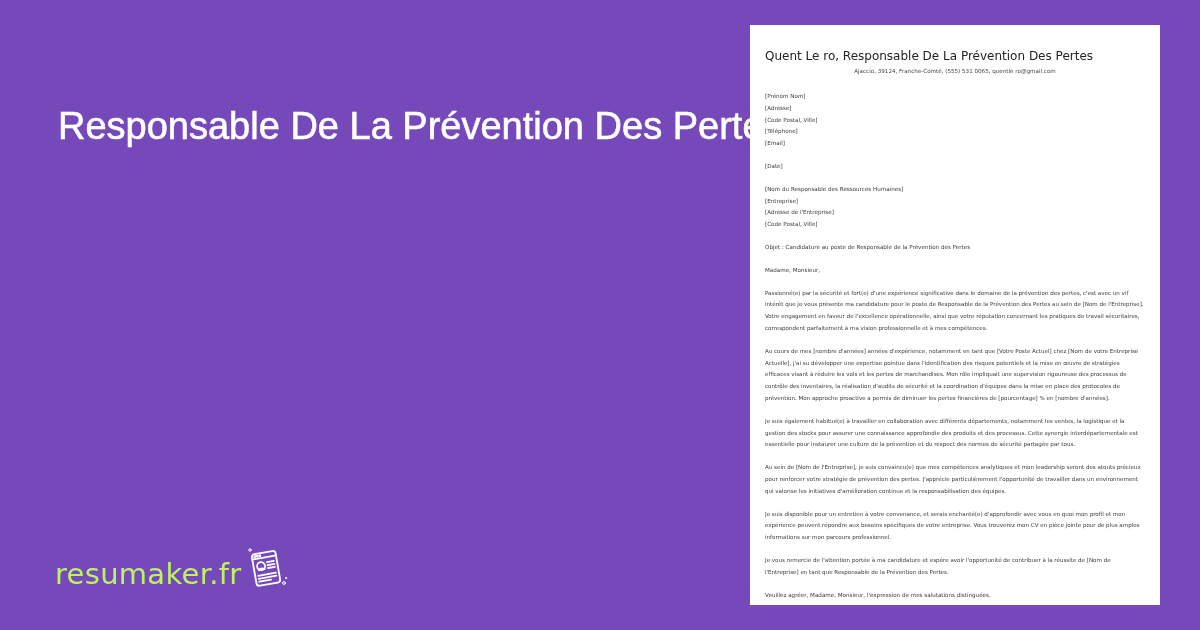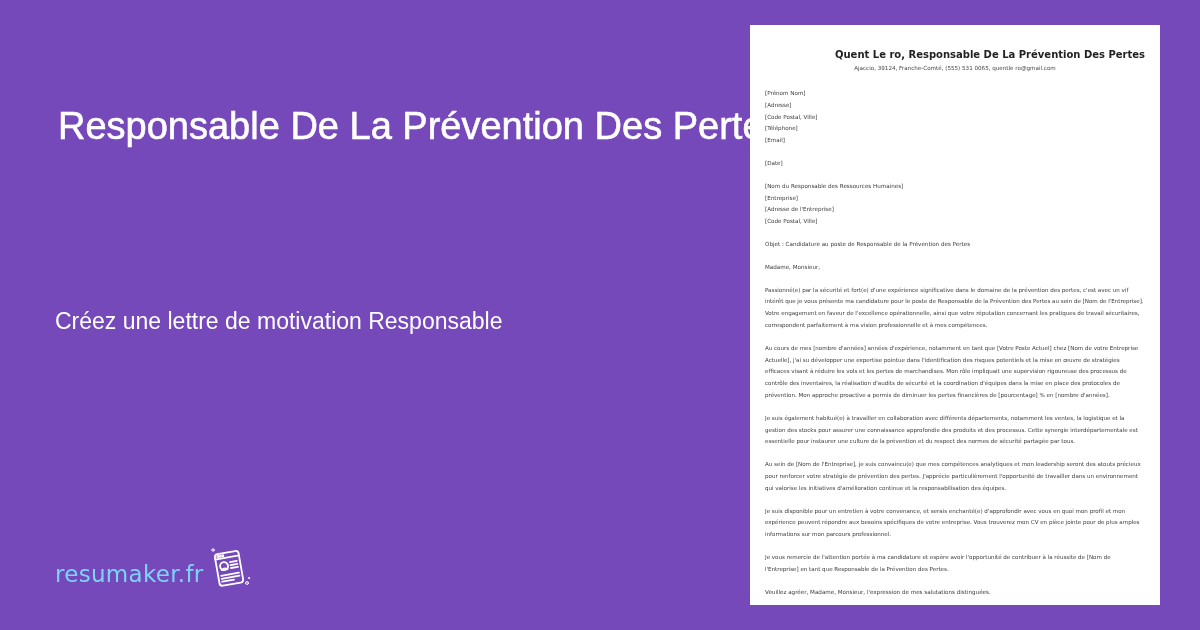--- a/index.html
+++ b/index.html
@@ -34,43 +34,43 @@
     .hero-sub div { white-space: nowrap; }
     .logo {
       position: absolute;
       left: 55px;
       top: 553px;
       display: flex;
       align-items: center;
     }
     .logo-text {
       font-family: "DejaVu Sans", sans-serif;
-      font-size: 23px;
+      font-size: 29px;
       font-weight: 500;
       letter-spacing: 0.3px;
-      color: #7dd3fc;
+      color: #bef264;
     }
     .logo-icon { margin-left: 4px; margin-top: -8px; }
 
     .paper {
       position: absolute;
       left: 750px;
       top: 25px;
       width: 410px;
       height: 580px;
       background: #ffffff;
       overflow: hidden;
       color: #333333;
       font-family: "DejaVu Sans", sans-serif;
     }
     .paper-inner { padding: 24px 15px 0 15px; }
     .doc-title {
-      text-align: right;
-      font-size: 10px;
-      font-weight: 700;
+      text-align: left;
+      font-size: 12px;
+      font-weight: 400;
       color: #222;
       margin-bottom: 5px;
     }
     .doc-contact {
       text-align: center;
       font-size: 5.6px;
       color: #444;
       margin-bottom: 17px;
     }
     .doc-line {
@@ -92,21 +92,20 @@
     }
   </style>
 </head>
 <body>
 
 <div class="hero-title">
   <div>Responsable De La Prévention Des Pertes</div>
 </div>
 
 <div class="hero-sub">
-  <div>Créez une lettre de motivation Responsable</div>
 </div>
 
 <div class="logo">
   <span class="logo-text">resumaker.fr</span>
   <span class="logo-icon">
     <svg width="46" height="46" viewBox="0 0 46 46" fill="none" stroke="#ffffff" stroke-width="1.8" stroke-linecap="round" stroke-linejoin="round">
       <g transform="rotate(-10 23 23)">
         <rect x="9" y="7" width="24" height="32" rx="3"></rect>
         <line x1="9" y1="12" x2="33" y2="12"></line>
         <circle cx="12" cy="9.5" r="0.6"></circle>

